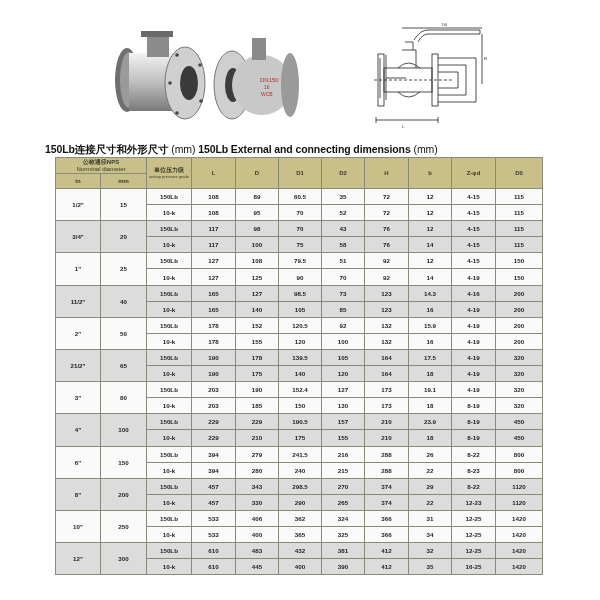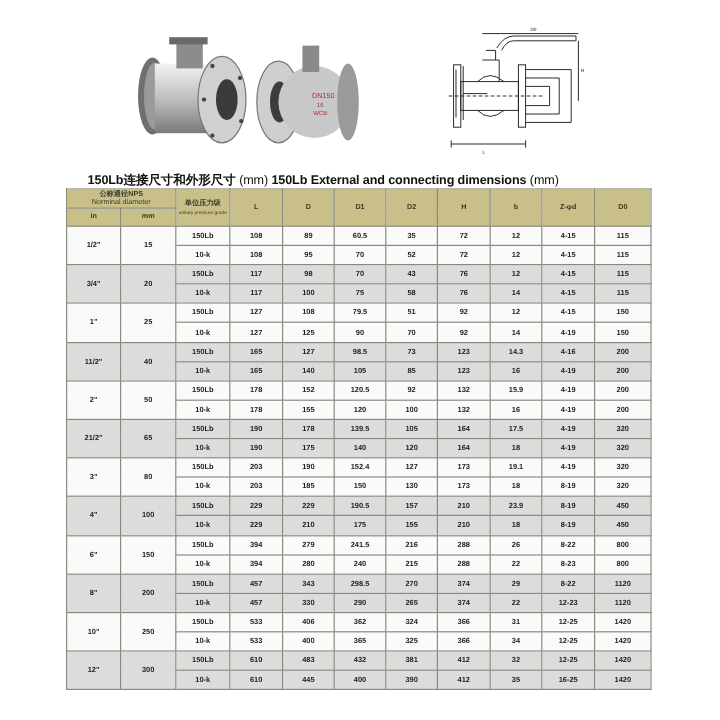--- a/index.html
+++ b/index.html
@@ -1,19 +1,19 @@
 <!DOCTYPE html>
 <html><head>
 <meta charset="utf-8">
 <style>
   html, body { margin:0; padding:0; background:#ffffff; }
   body { width:600px; height:600px; position:relative; overflow:hidden; font-family:"Liberation Sans", sans-serif; }
   .photos { position:absolute; left:0; top:0; width:600px; height:145px; }
   .valve { position:absolute; }
-  .title { position:absolute; left:73px; top:143px; font-size:10.5px; color:#111; white-space:nowrap; font-weight:bold; letter-spacing:-0.1px; }
+  .title { position:absolute; left:45px; top:143px; font-size:10.5px; color:#111; white-space:nowrap; font-weight:bold; letter-spacing:-0.1px; }
   .title span.light { font-weight:normal; }
   table.dims { position:absolute; left:55px; top:157px; border-collapse:collapse; table-layout:fixed; width:487px; font-size:6.2px; color:#222; font-weight:bold; }
   table.dims td, table.dims th { border:1px solid #8a8a7a; text-align:center; padding:0; overflow:hidden; white-space:nowrap; }
   table.dims th { background:#c8c088; color:#3a3a2a; font-weight:bold; font-size:6px; }
   table.dims thead tr.h1 th { height:15px; }
   table.dims thead tr.h2 th { height:14px; }
   table.dims tbody td { height:15.1px; }
   tr.shade td { background:#dcdcdc; }
   tr.plain td { background:#fafafa; }
   .sub { font-size:4px; font-weight:normal; display:block; line-height:5px; }

